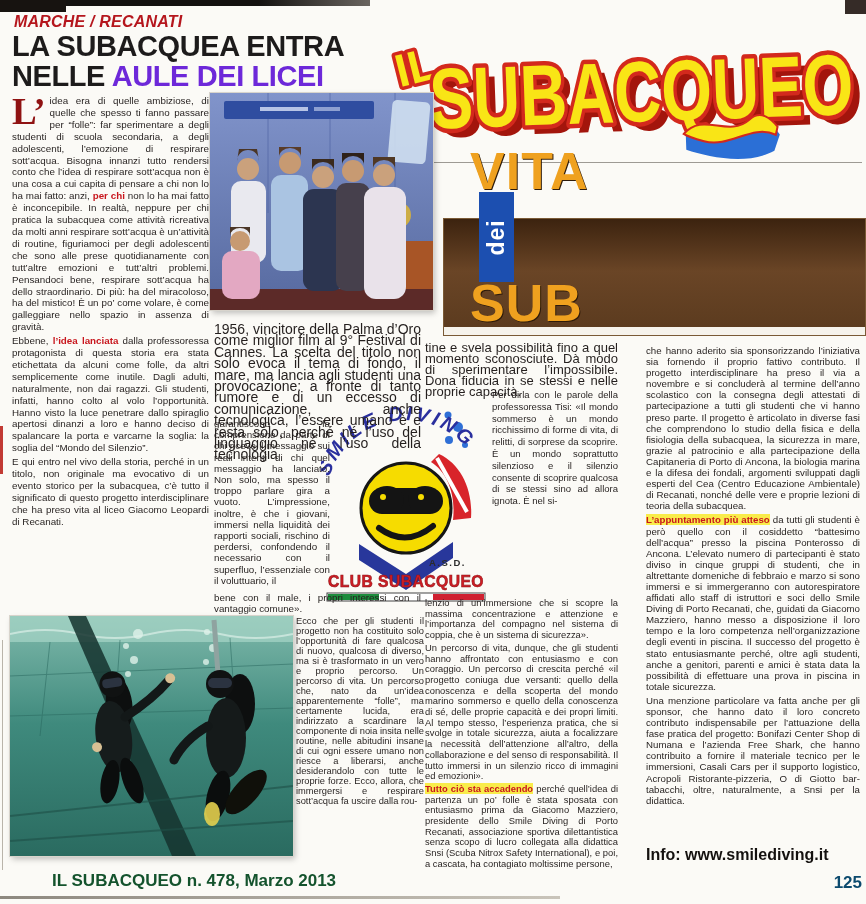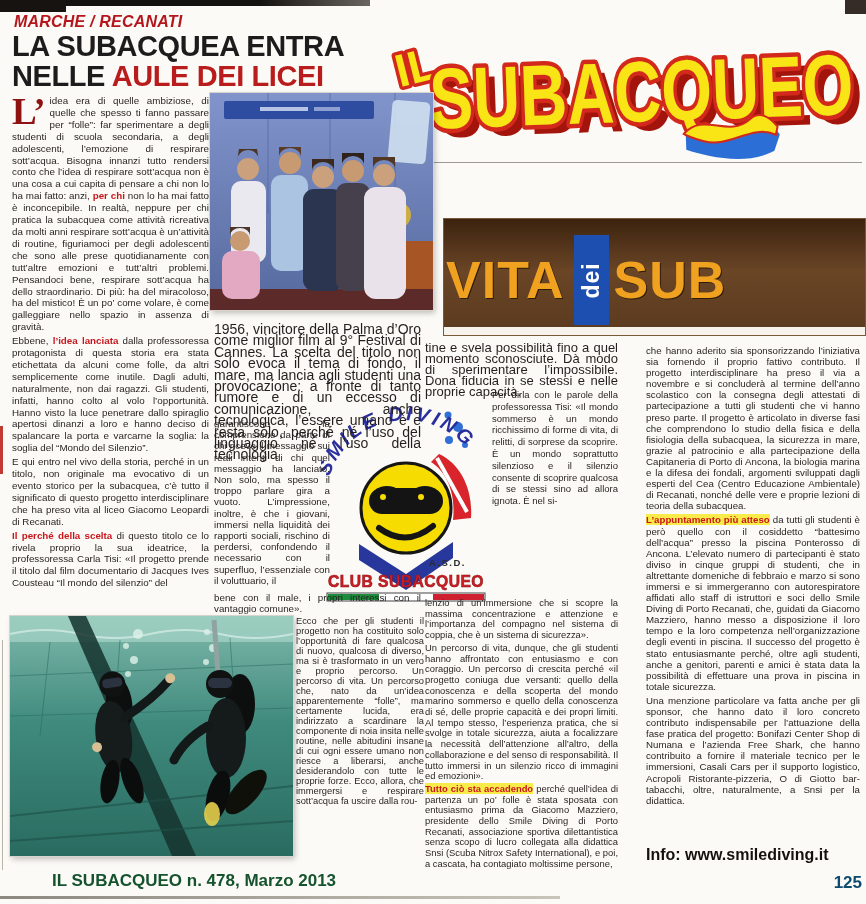--- a/index.html
+++ b/index.html
@@ -11,31 +11,31 @@
   #scan-topbar{left:0;top:0;width:370px;height:6px;background:linear-gradient(90deg,#141210 70%,#6a6560);}
   #scan-topblob{left:0;top:0;width:66px;height:12px;background:#171310;}
   #scan-corner{left:845px;top:0;width:21px;height:14px;background:#352b27;}
   #scan-leftmark{left:0;top:426px;width:3px;height:48px;background:#c23a34;}
   #scan-leftedge{left:2px;top:640px;width:1px;height:230px;background:#b9b4aa;}
   #scan-bottomline{left:0;top:896px;width:560px;height:3px;background:linear-gradient(90deg,#8d887f,#c9c4ba);}
 
   
   #kicker{left:14px;top:13px;font-size:16px;font-weight:bold;font-style:italic;color:#b5161d;letter-spacing:.2px;}
   #headline{left:12px;top:31px;font-size:29px;line-height:30px;font-weight:bold;color:#1d1b1b;letter-spacing:-.4px;}
-  #headline .orange{color:#b91c1c;}
+  #headline .orange{color:#6d28d9;}
 
   
   #maglogo{left:384px;top:0;width:482px;height:170px;}
   #rule-under-logo{left:422px;top:162px;width:440px;height:1px;background:#9d9a94;}
 
   
   #banner{left:443px;top:218px;width:423px;height:118px;
           background:linear-gradient(180deg,#3c230f, #6a4526 45%, #5a3a1e);border:1px solid #7a5a36;box-sizing:border-box;}
   #banner .strip{position:absolute;left:0;right:0;bottom:0;height:8px;background:#f6f3ec;}
-  #banner-row{position:absolute;left:2px;bottom:10px;display:flex;align-items:center;}
+  #banner-row{position:absolute;left:26px;bottom:10px;display:flex;align-items:flex-start;flex-direction:column;}
   .banner-word{font-size:52px;font-weight:bold;color:#efa11f;line-height:.82;letter-spacing:1px;text-shadow:1px 1px 0 #2e1b0a;}
   #dei-box{width:35px;height:90px;background:#1c4fb0;display:flex;align-items:center;justify-content:center;margin:0 5px 0 9px;}
   #dei-box span{transform:rotate(-90deg);color:#fff;font-weight:bold;font-size:23px;letter-spacing:1px;}
 
   
   .photo{box-shadow:0 0 0 1px #d8d4cc, 2px 3px 6px rgba(0,0,0,.25);}
   #photo-students{left:210px;top:93px;}
   #photo-divers{left:10px;top:616px;}
 
   
@@ -241,21 +241,20 @@
       <rect x="6" y="197" width="158" height="8" fill="#ffffff" stroke="#444" stroke-width="1"></rect>
       <rect x="7" y="198" width="51" height="6" fill="#1c8c3c"></rect>
       <rect x="112" y="198" width="51" height="6" fill="#cf2030"></rect>
     </g>
   </svg>
 
   <div class="abs textcol" id="col1">
       <p><span class="seg-drop">L’</span><span>idea era di quelle ambiziose, di quelle che spesso ti fanno passare per “folle”: far sperimentare a degli studenti di scuola secondaria, a degli adolescenti, l’emozione di respirare sott’acqua. Bisogna innanzi tutto rendersi conto che l’idea di respirare sott’acqua non è una cosa a cui capita di pensare a chi non lo ha mai fatto: anzi, </span><span class="seg-red">per chi</span><span> non lo ha mai fatto è inconcepibile. In realtà, neppure per chi pratica la subacquea come attività ricreativa da molti anni respirare sott’acqua è un’attività di routine, figuriamoci per degli adolescenti che sono alle prese quotidianamente con tutt’altre emozioni e tutt’altri problemi. Pensandoci bene, respirare sott’acqua ha dello straordinario. Di più: ha del miracoloso, ha del mistico! È un po’ come volare, è come galleggiare nello spazio in assenza di gravità.</span></p>
       <p><span>Ebbene, </span><span class="seg-red">l’idea lanciata</span><span> dalla professoressa protagonista di questa storia era stata etichettata da alcuni come folle, da altri semplicemente come inutile. Dagli adulti, naturalmente, non dai ragazzi. Gli studenti, infatti, hanno colto al volo l’opportunità. Hanno visto la luce penetrare dallo spiraglio apertosi dinanzi a loro e hanno deciso di spalancare la porta e varcarne la soglia: la soglia del “Mondo del Silenzio”.</span></p>
       <p><span>E qui entro nel vivo della storia, perché in un titolo, non originale ma evocativo di un evento storico per la subacquea, c’è tutto il significato di questo progetto interdisciplinare che ha preso vita al liceo Giacomo Leopardi di Recanati.</span></p>
-      <p><span class="seg-red">Il perché della scelta</span><span> di questo titolo ce lo rivela proprio la sua ideatrice, la professoressa Carla Tisi: «Il progetto prende il titolo dal film documentario di Jacques Ives Cousteau “Il mondo del silenzio” del</span></p>
     </div>
   <div class="abs textcol" id="col2-top">
       <p><span>1956, vincitore della Palma d’Oro come miglior film al 9° Festival di Cannes. La scelta del titolo non solo evoca il tema di fondo, il mare, ma lancia agli studenti una provocazione: a fronte di tanto rumore e di un eccesso di comunicazione, anche tecnologica, l’essere umano è e resta solo, perché né l’uso del linguaggio né l’uso della tecnologia</span></p>
     </div>
   <div class="abs textcol" id="col2-narrow">
       <p><span>garantiscono la comprensione da parte di chi riceve il messaggio sui reali intenti di chi quel messaggio ha lanciato. Non solo, ma spesso il troppo parlare gira a vuoto. L’impressione, inoltre, è che i giovani, immersi nella liquidità dei rapporti sociali, rischino di perdersi, confondendo il necessario con il superfluo, l’essenziale con il voluttuario, il</span></p>
     </div>
   <div class="abs textcol" id="col2-bottom">
       <p><span>bene con il male, i propri interessi con il vantaggio comune».</span></p>
     </div>

